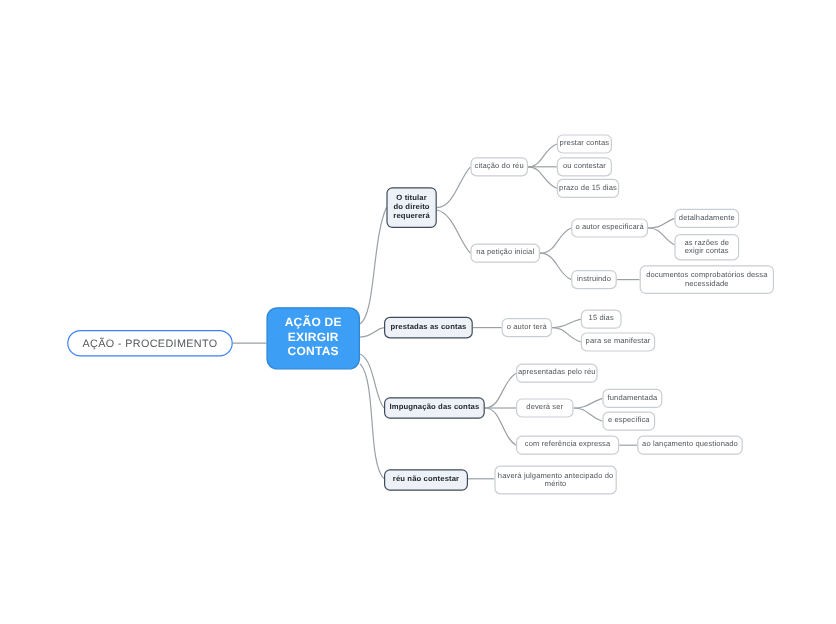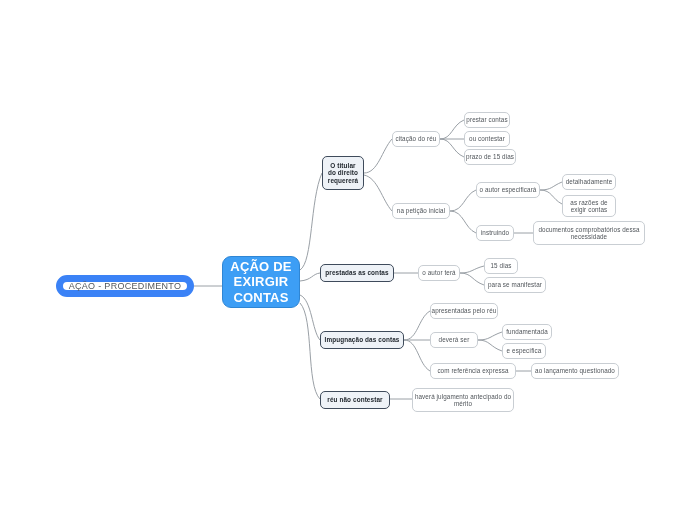--- a/index.html
+++ b/index.html
@@ -37,21 +37,21 @@
     line-height: 1.18;
     white-space: pre-line;
   }
   
   .node.root {
     background: #3d9ef5;
     border: 1px solid #2f86d4;
     border-radius: 9px;
     color: #ffffff;
     font-weight: bold;
-    font-size: 13px;
+    font-size: 10px;
     letter-spacing: .2px;
   }
   
   .node.lvl1 {
     background: #eef2f7;
     border: 1.4px solid #3f4b5b;
     border-radius: 5px;
     color: #22282f;
     font-weight: bold;
     font-size: 6.4px;
@@ -63,21 +63,21 @@
     border: 1px solid #c9ced3;
     border-radius: 5px;
     color: #4f5459;
     font-weight: normal;
     font-size: 6.3px;
     letter-spacing: .1px;
   }
   
   .node.capsule {
     background: #ffffff;
-    border: 7px solid #3b82f6;
+    border: 1px solid #3b82f6;
     border-radius: 16px;
     color: #53585d;
     font-size: 9px;
     letter-spacing: .3px;
   }
 </style>
 </head>
 <body>
 
 <svg id="canvas" viewBox="0 0 697 520">

